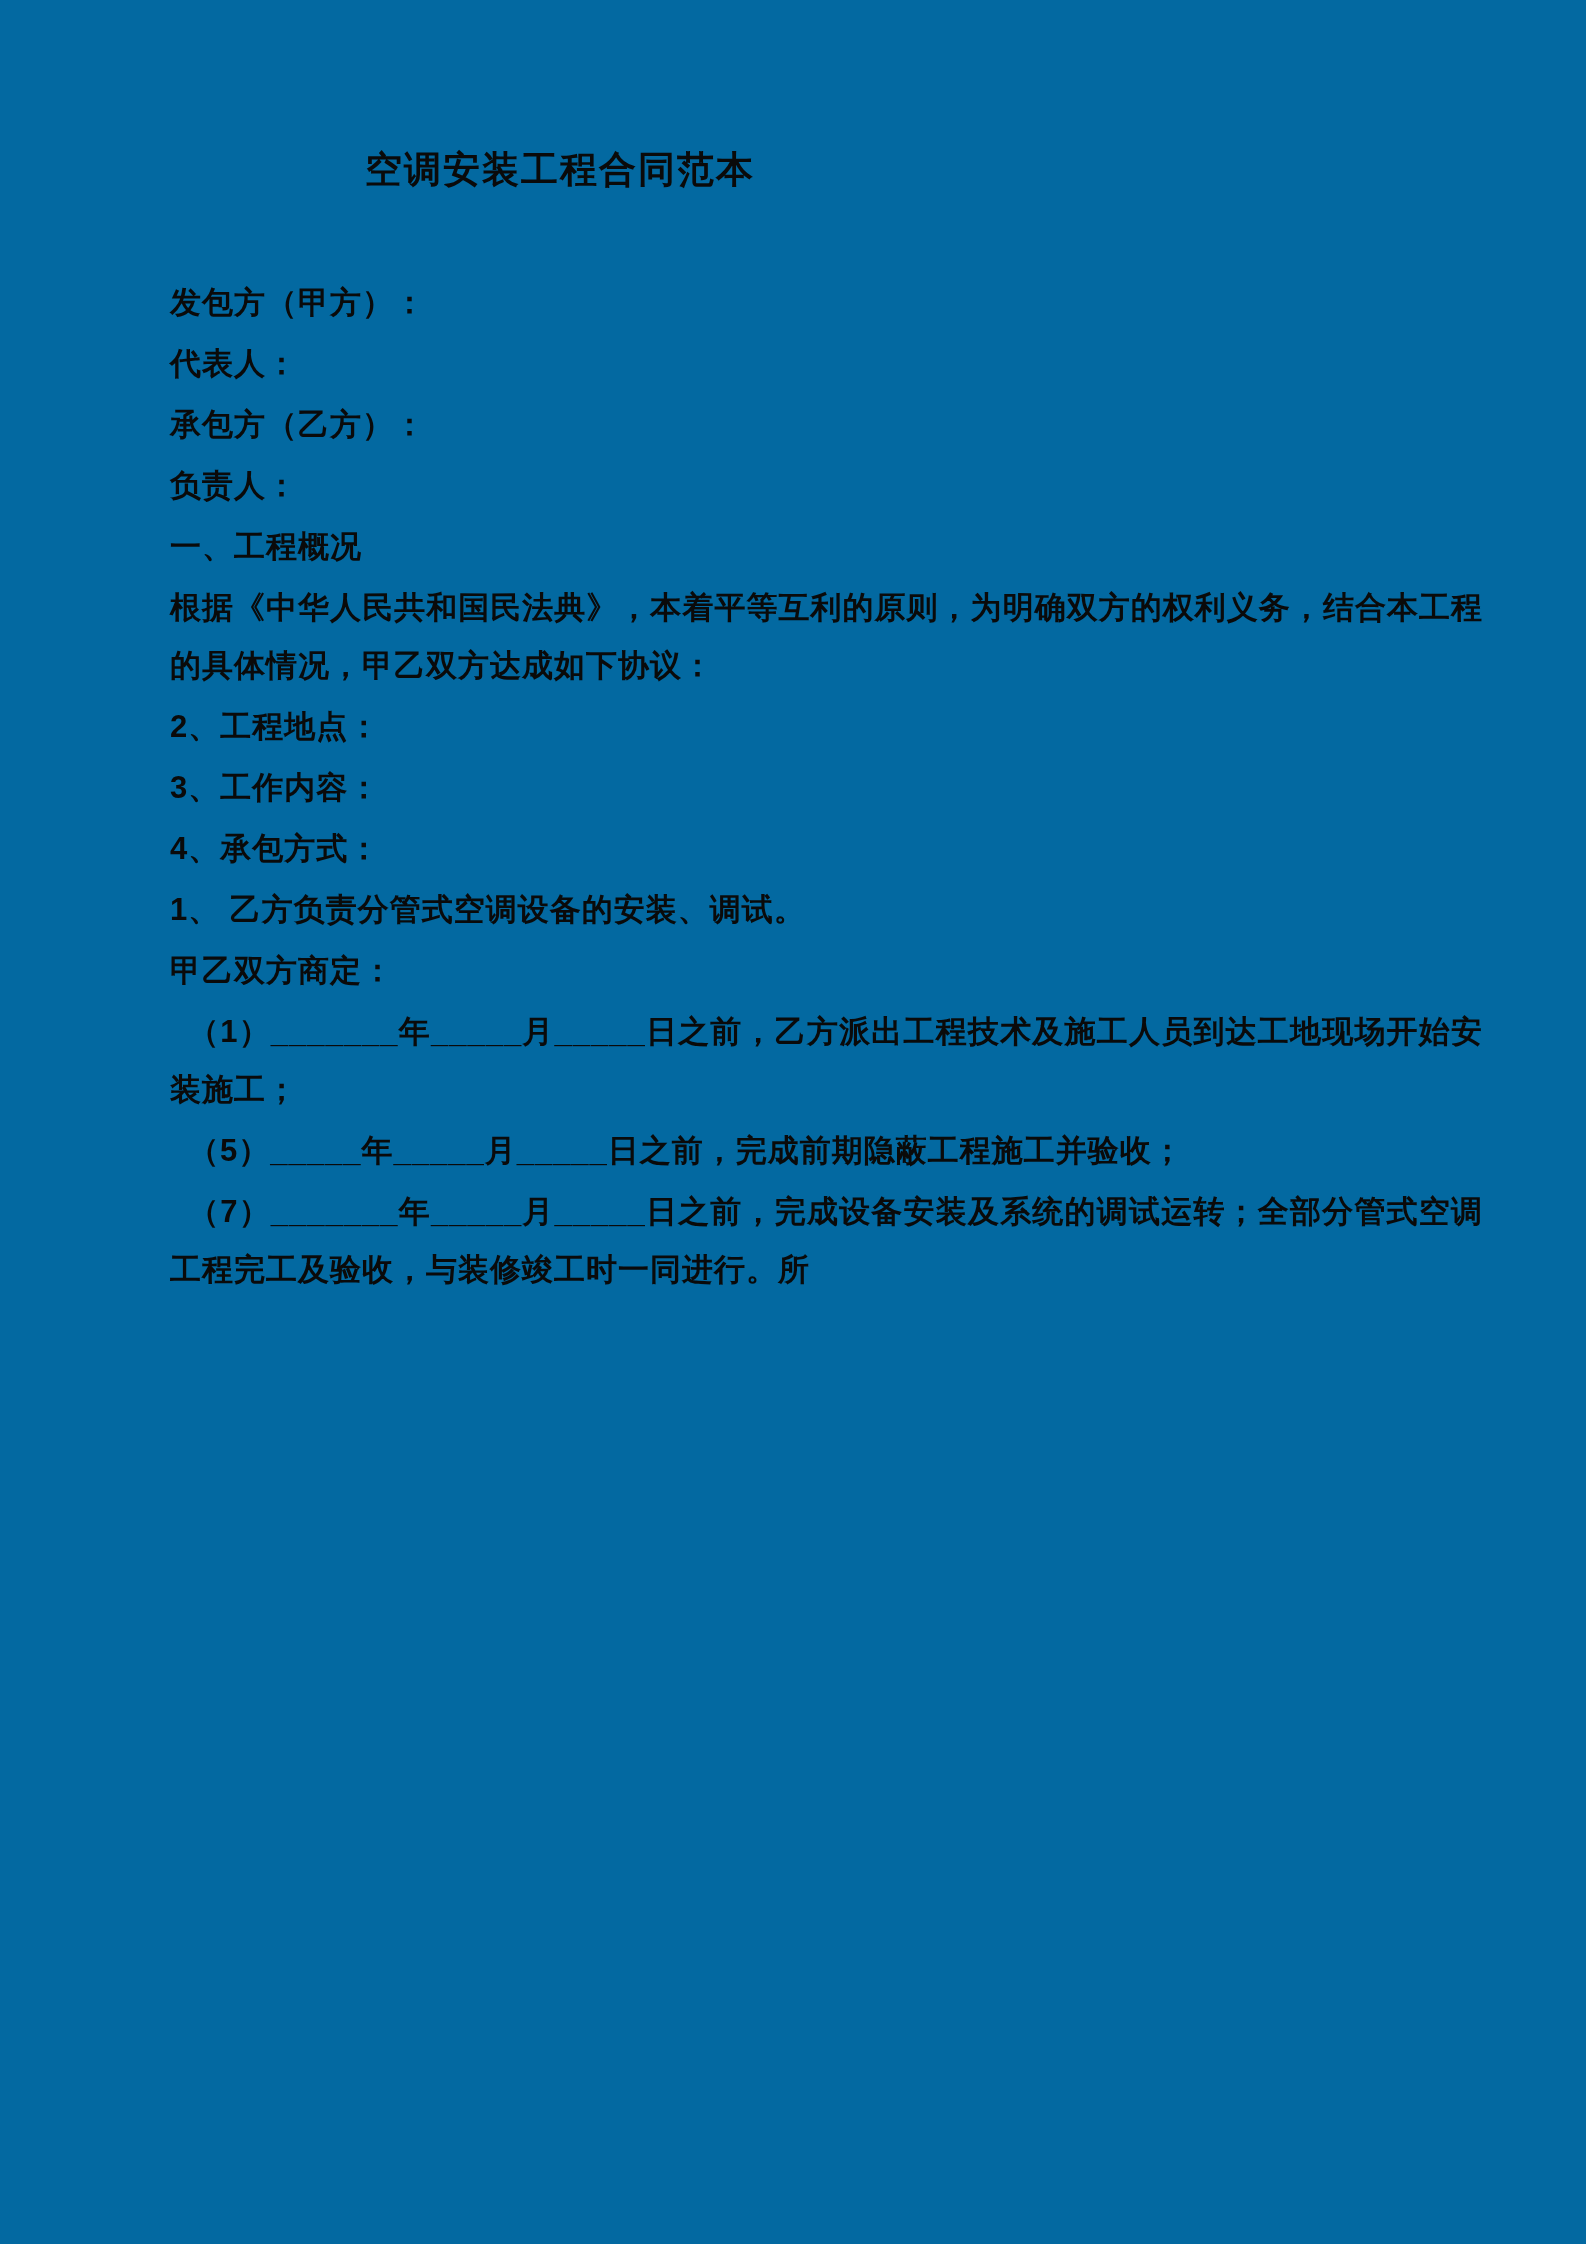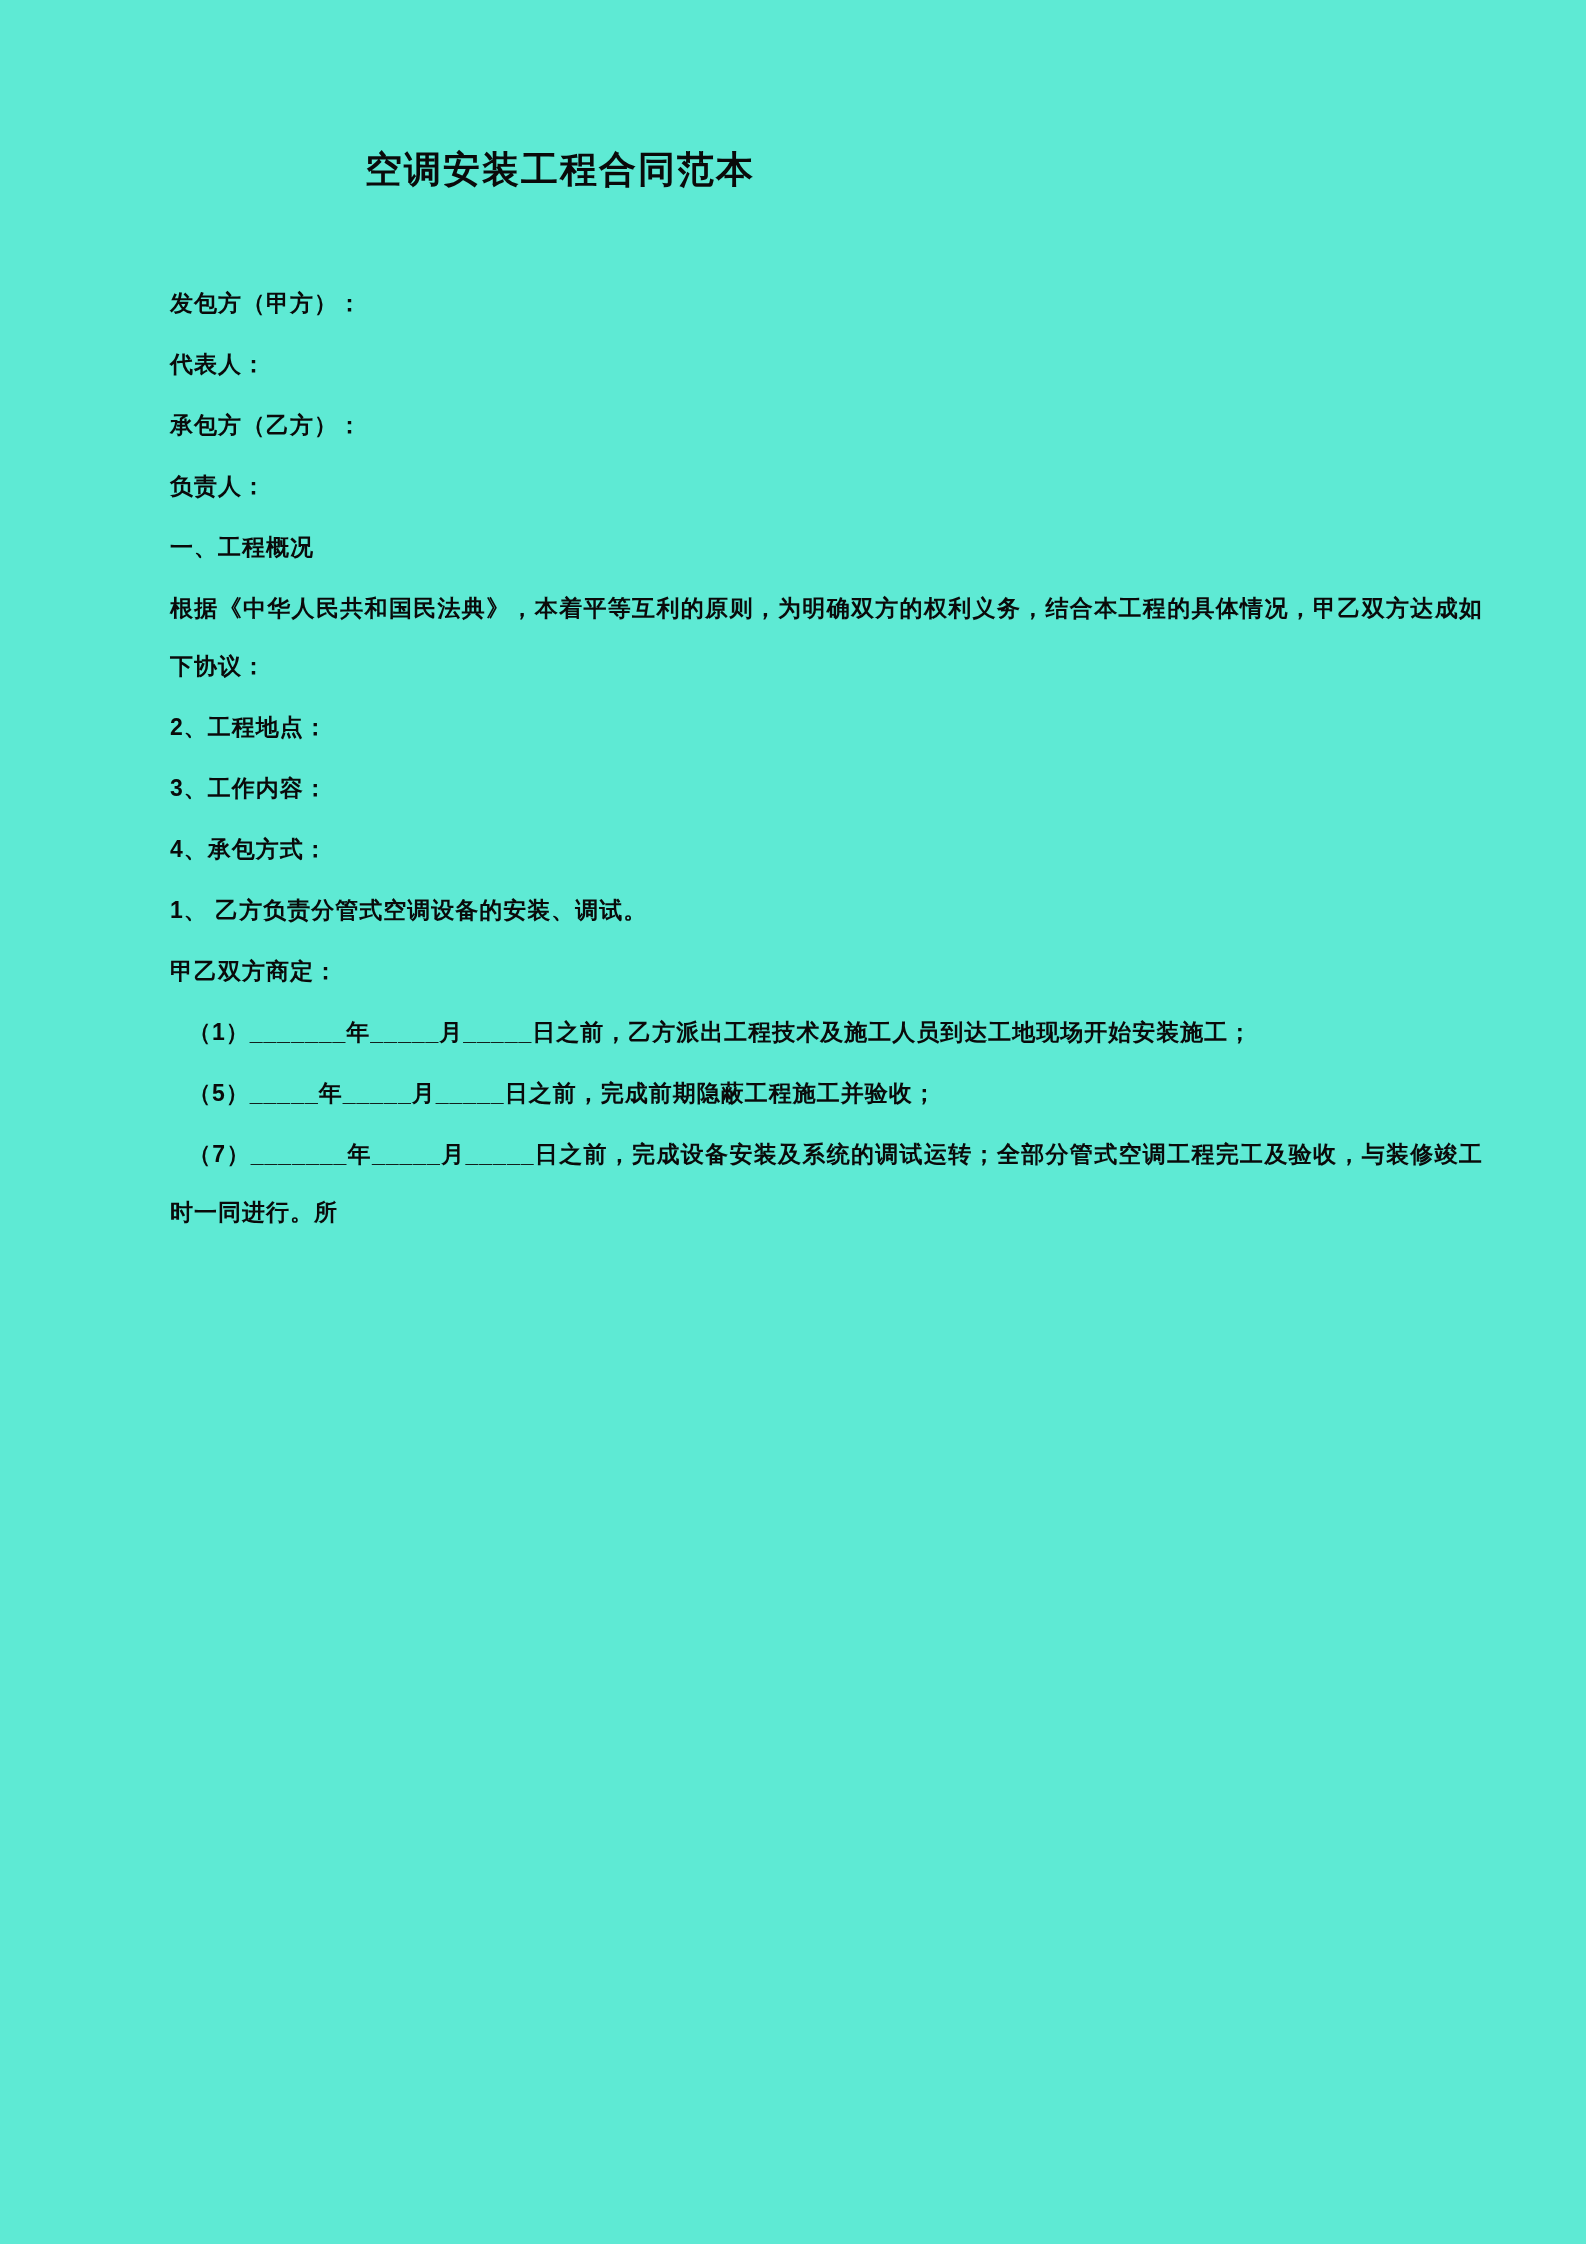--- a/index.html
+++ b/index.html
@@ -4,38 +4,38 @@
 <style>
   html, body {
     margin: 0;
     padding: 0;
     background: #ffffff;
   }
   .page {
     position: relative;
     width: 1586px;
     min-height: 2244px;
-    background: #5eead4;
+    background: #0369a1;
     font-family: "Liberation Sans", "DejaVu Sans", sans-serif;
     color: #0a0a0a;
     box-sizing: border-box;
     padding: 148px 103px 60px 170px;
     overflow: hidden;
   }
   .doc-title {
     width: 780px;
     text-align: center;
     font-size: 37px;
     font-weight: 700;
     letter-spacing: 2px;
     line-height: 44px;
     margin: 0 0 82px 0;
   }
   .para {
-    font-size: 23px;
+    font-size: 31px;
     font-weight: 700;
     line-height: 58px;
     letter-spacing: 1px;
     margin: 0 0 3px 0;
     text-align: justify;
     text-justify: inter-character;
     word-break: break-all;
   }
   .para.indent {
     text-indent: 18px;

